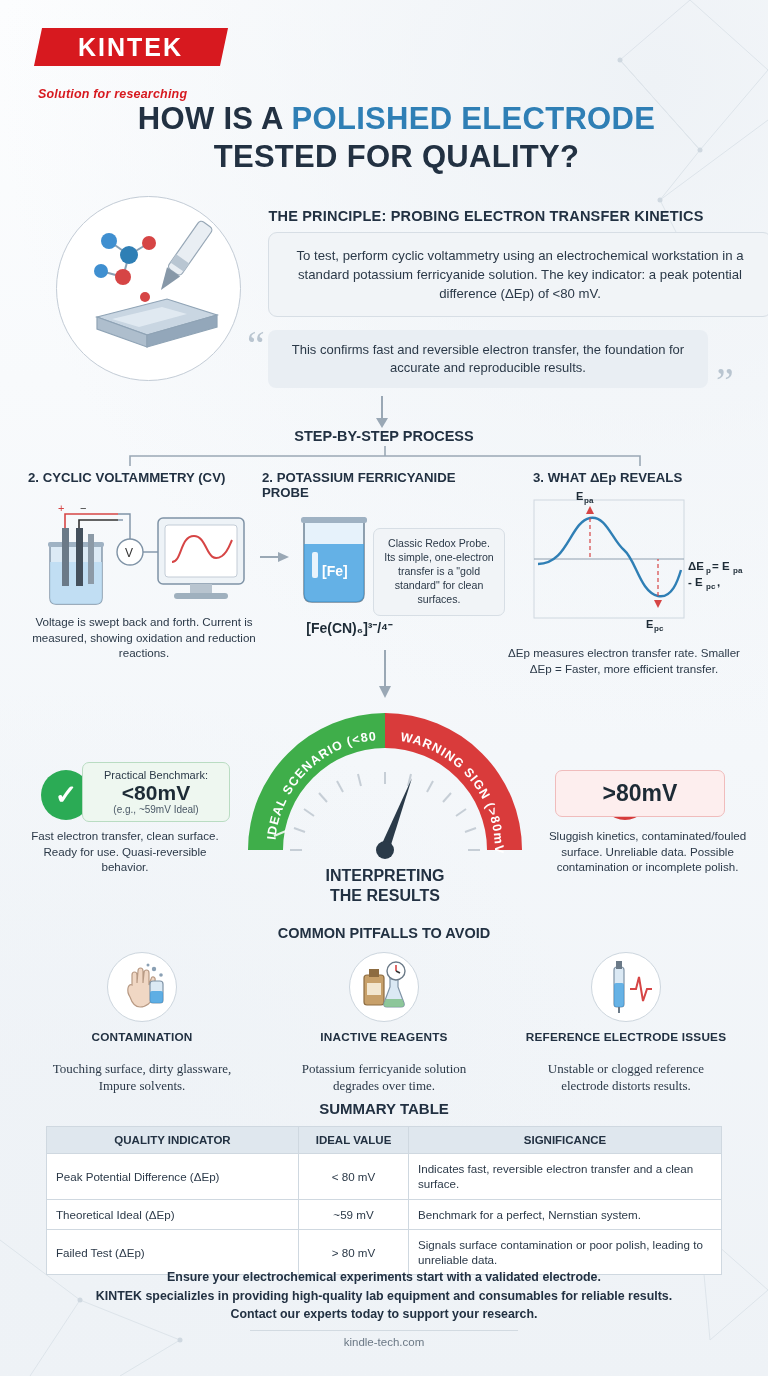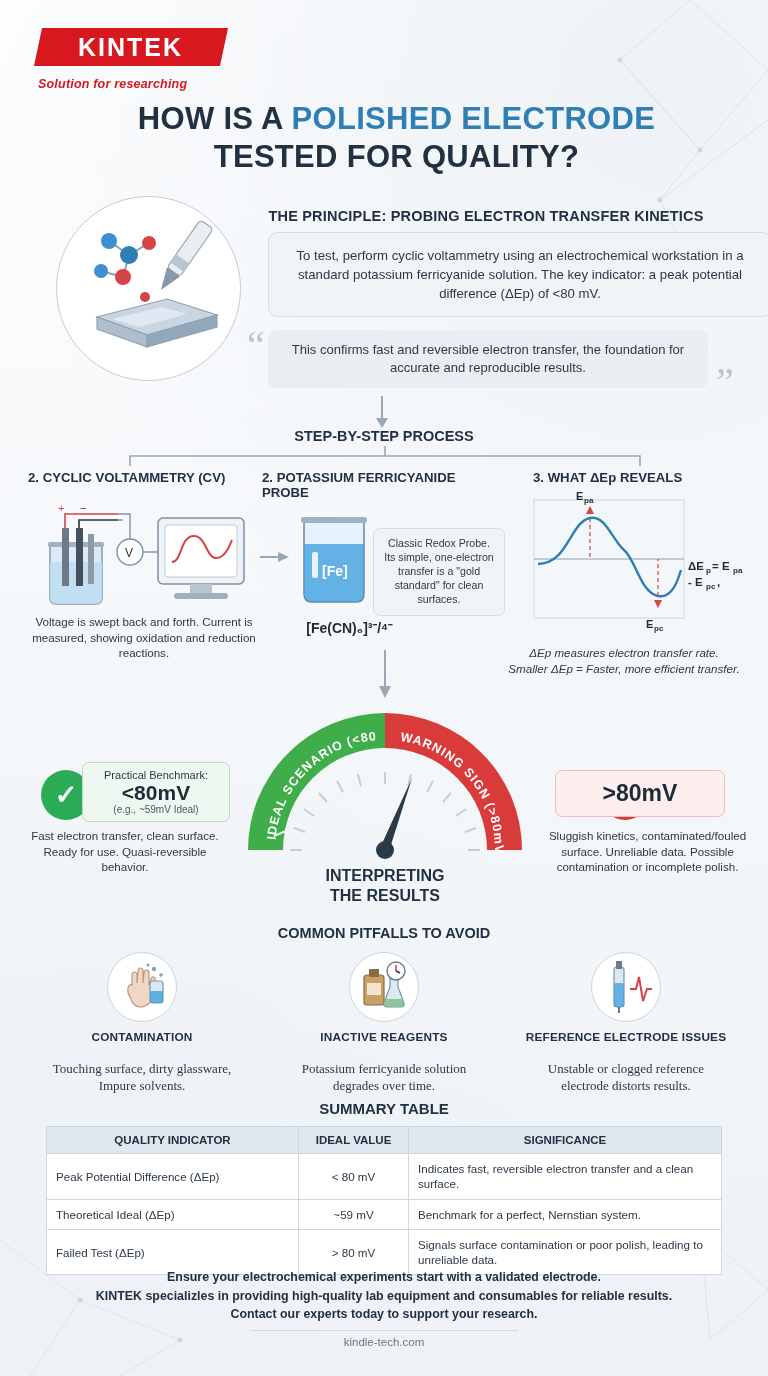--- a/index.html
+++ b/index.html
@@ -25,21 +25,21 @@
   .logo-wrap { position:absolute; left:38px; top:28px; width:220px; }
   .logo-badge {
     width: 186px; height: 38px; background:#d7191f; position:relative;
     transform: skewX(-12deg);
     display:flex; align-items:center; justify-content:center;
   }
   .logo-badge span {
     transform: skewX(12deg);
     color:#fff; font-weight:bold; font-size:25px; letter-spacing:2px;
   }
-  .logo-tag { margin-top:11px; color:#d7191f; font-style:italic; font-weight:bold; font-size:12.5px; letter-spacing:.2px;}
+  .logo-tag { margin-top:21px; color:#d7191f; font-style:italic; font-weight:bold; font-size:12.5px; letter-spacing:.2px;}
 
   
   .title { position:absolute; top:100px; left:0; width:768px; text-align:center;padding-left:25px; }
   .title h1 { margin:0; font-size:31px; line-height:1.22; font-weight:bold; color:#223142; letter-spacing:.3px;}
   .title .accent { color:#2f7fb5; }
 
   
   .principle-head {
     position:absolute; top:208px; left:236px; width:500px; text-align:center;
     font-size:14.5px; font-weight:bold; color:#223142; letter-spacing:.2px;
@@ -66,21 +66,21 @@
 
   
   .step-head { position:absolute; top:428px; left:0; width:768px; text-align:center; font-size:14.5px; font-weight:bold; color:#223142;}
   .col-title { position:absolute; font-size:13.2px; font-weight:bold; color:#223142; }
   #ct1 { left:28px; top:470px; width:230px;}
   #ct2 { left:262px; top:470px; width:200px;}
   #ct3 { left:533px; top:470px; width:210px;}
 
   .cap { position:absolute; font-size:11.6px; line-height:1.34; text-align:center; color:#2b3948;}
   #cap1 { left:28px; top:614px; width:232px;}
-  #cap3 { left:508px; top:645px; width:232px;font-style:italic;}
+  #cap3 { left:508px; top:645px; width:232px;}
   .formula { position:absolute; left:262px; top:618px; width:175px; text-align:center; font-size:14px; font-weight:bold; color:#1d2b36;}
   .probe-note {
     position:absolute; left:373px; top:528px; width:132px;
     background:#f1f4f7; border:1px solid #d7dee5; border-radius:7px;
     padding:8px 9px; font-size:10.6px; line-height:1.32; text-align:center; color:#2b3948;
   }
 
   
   .gauge { position:absolute; left:230px; top:700px; width:310px; height:190px; }
   .gauge-label { position:absolute; left:230px; top:866px; width:310px; text-align:center; font-size:16px; font-weight:bold; color:#223142; line-height:1.25;}

